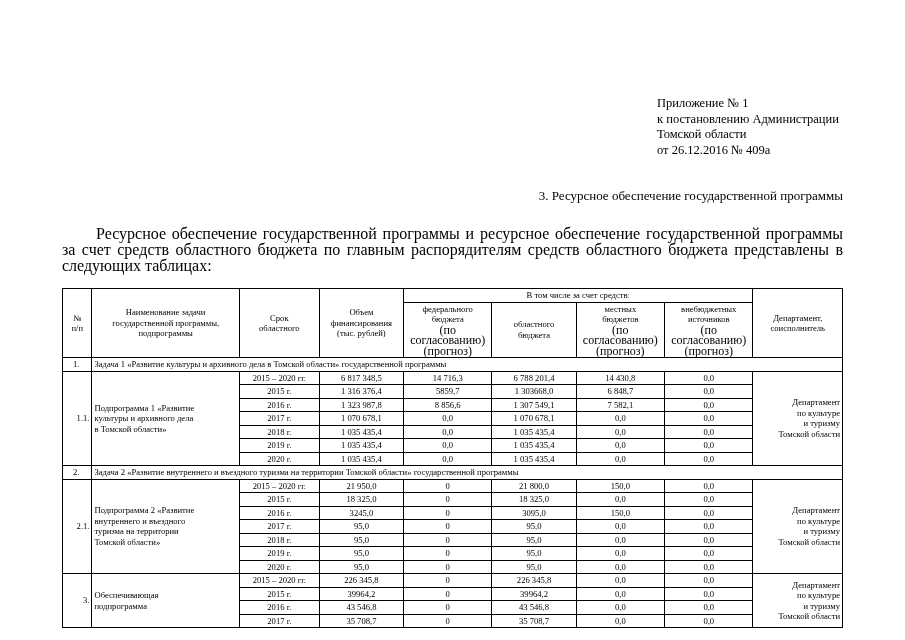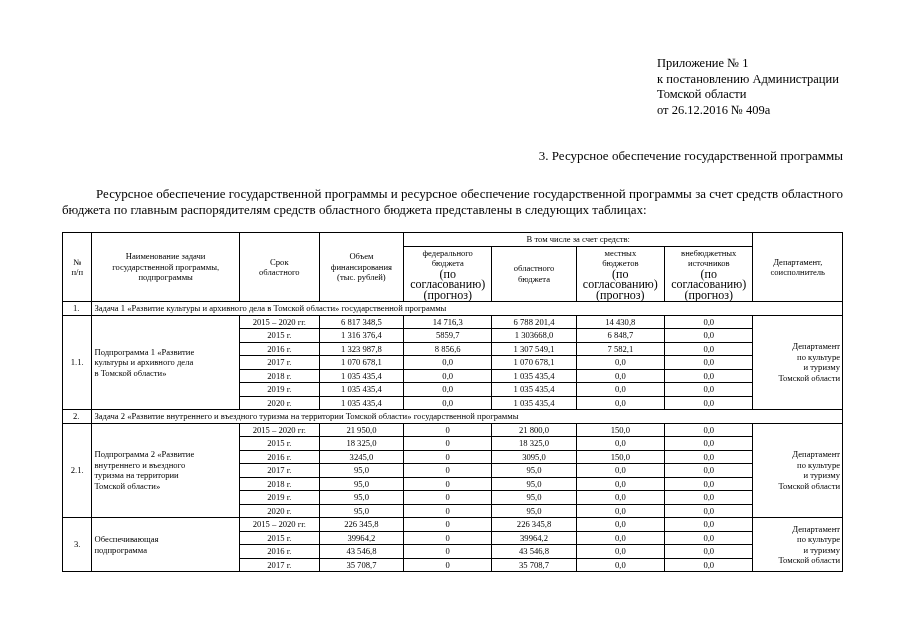--- a/index.html
+++ b/index.html
@@ -15,36 +15,36 @@
     overflow: hidden;
   }
   .page {
     position: relative;
     width: 905px;
     height: 640px;
     box-sizing: border-box;
     padding: 0 62px;
   }
   .header-block {
-    margin-top: 56px;
+    margin-top: 96px;
     margin-left: 595px;
     font-size: 12.5px;
     line-height: 15.5px;
   }
   .header-block div {
     white-space: nowrap;
   }
   .doc-title {
     margin-top: 30px;
     text-align: right;
     font-size: 13px;
   }
   .intro {
     margin-top: 22px;
-    font-size: 13px;
+    font-size: 16px;
     line-height: 16px;
     text-align: justify;
   }
   .intro .indent {
     display: inline-block;
     width: 34px;
   }
   table.main {
     margin-top: 14px;
     border-collapse: collapse;
@@ -84,21 +84,21 @@
     padding-top: 2px;
     line-height: 11.5px;
   }
   .exec-cell {
     text-align: right;
     vertical-align: top;
     padding-top: 2px;
     line-height: 11.5px;
   }
   .num-cell {
-    text-align: center;
+    text-align: right;
     vertical-align: top;
     padding-top: 2px;
   }
   col.c1 { width: 28px; }
   col.c2 { width: 140px; }
   col.c3 { width: 76px; }
   col.c4 { width: 80px; }
   col.c5 { width: 84px; }
   col.c6 { width: 80px; }
   col.c7 { width: 84px; }

